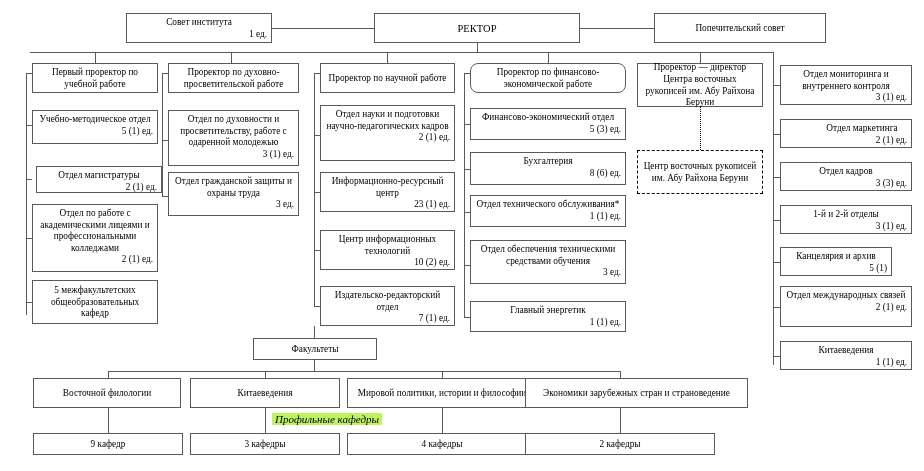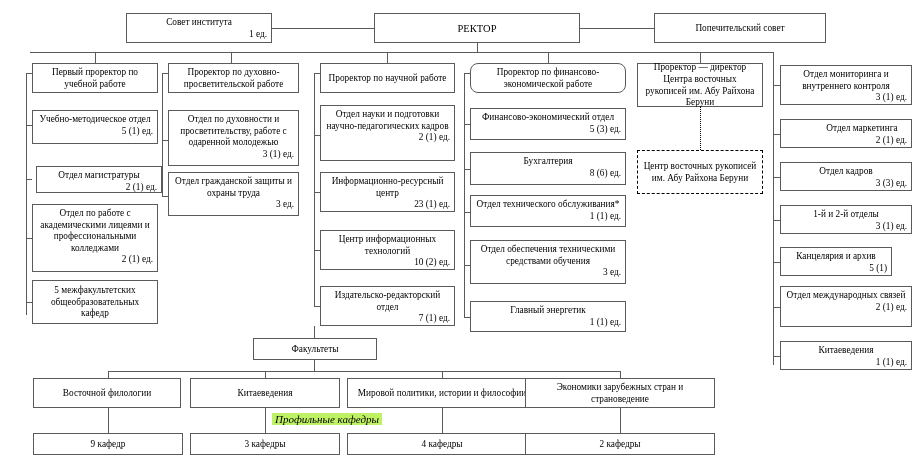--- a/index.html
+++ b/index.html
@@ -280,21 +280,21 @@
   <div class="line v" style="left:442px;top:371px;height:7px;"></div>
   <div class="box ctr" style="left:347px;top:378px;width:190px;height:30px;">
     <span class="t">Мировой политики, истории и философии</span>
   </div>
   <div class="line v" style="left:442px;top:408px;height:25px;"></div>
   <div class="box ctr" style="left:347px;top:433px;width:190px;height:22px;">
     <span class="t">4 кафедры</span>
   </div>
 
   <div class="line v" style="left:620px;top:371px;height:7px;"></div>
-  <div class="box ctr" style="left:525px;top:378px;width:190px;height:30px;">
+  <div class="box ctr" style="left:525px;top:378px;width:223px;height:30px;">
     <span class="t">Экономики зарубежных стран и страноведение</span>
   </div>
   <div class="line v" style="left:620px;top:408px;height:25px;"></div>
   <div class="box ctr" style="left:525px;top:433px;width:190px;height:22px;">
     <span class="t">2 кафедры</span>
   </div>
 
   <div class="caption" style="left:272px;top:413px;">Профильные кафедры</div>
 
 </div>

